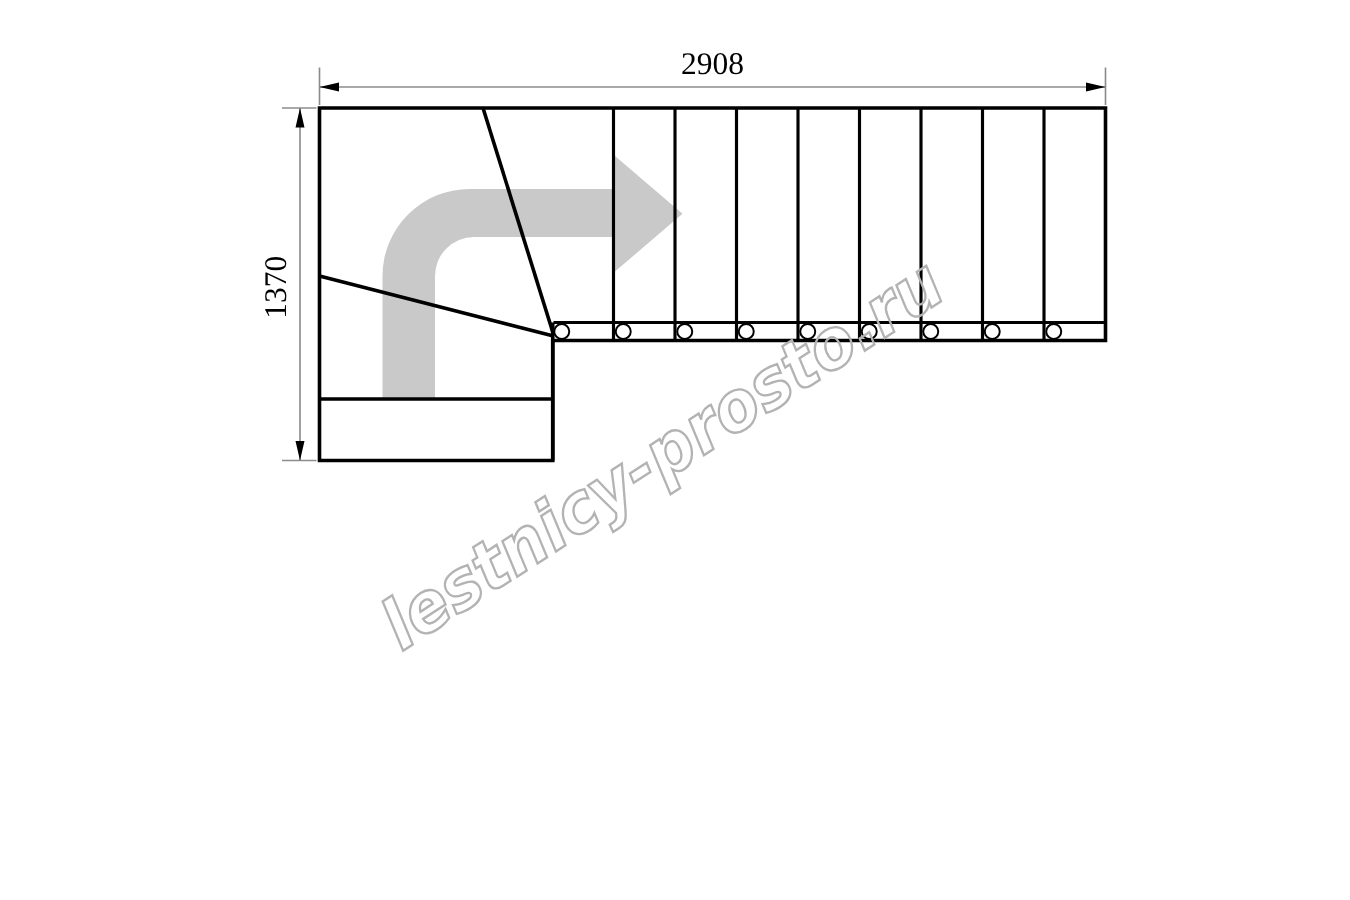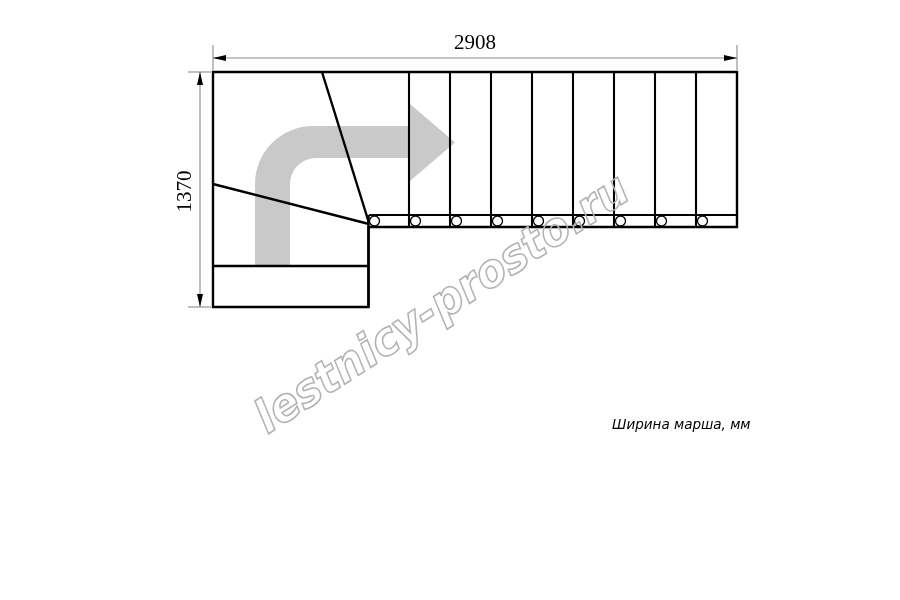--- a/index.html
+++ b/index.html
@@ -99,19 +99,15 @@
       <polygon class="dimarrow" points="200,307 197,294 203,294"></polygon>
     </g>
 
     <text class="wm" x="450" y="316" text-anchor="middle" textLength="435" lengthAdjust="spacingAndGlyphs" transform="rotate(-33 450 316)">lestnicy-prosto.ru</text>
   </svg>
 
   <div class="dim dim-top">2908</div>
   <div class="dim dim-left">1370</div>
 
   <div class="specs">
-    <div class="spec-row">
-      <span class="spec-label">Ширина марша, мм</span>
-      <span class="spec-value">900.</span>
-    </div>
   </div>
 
 </div>
 
 </body></html>

